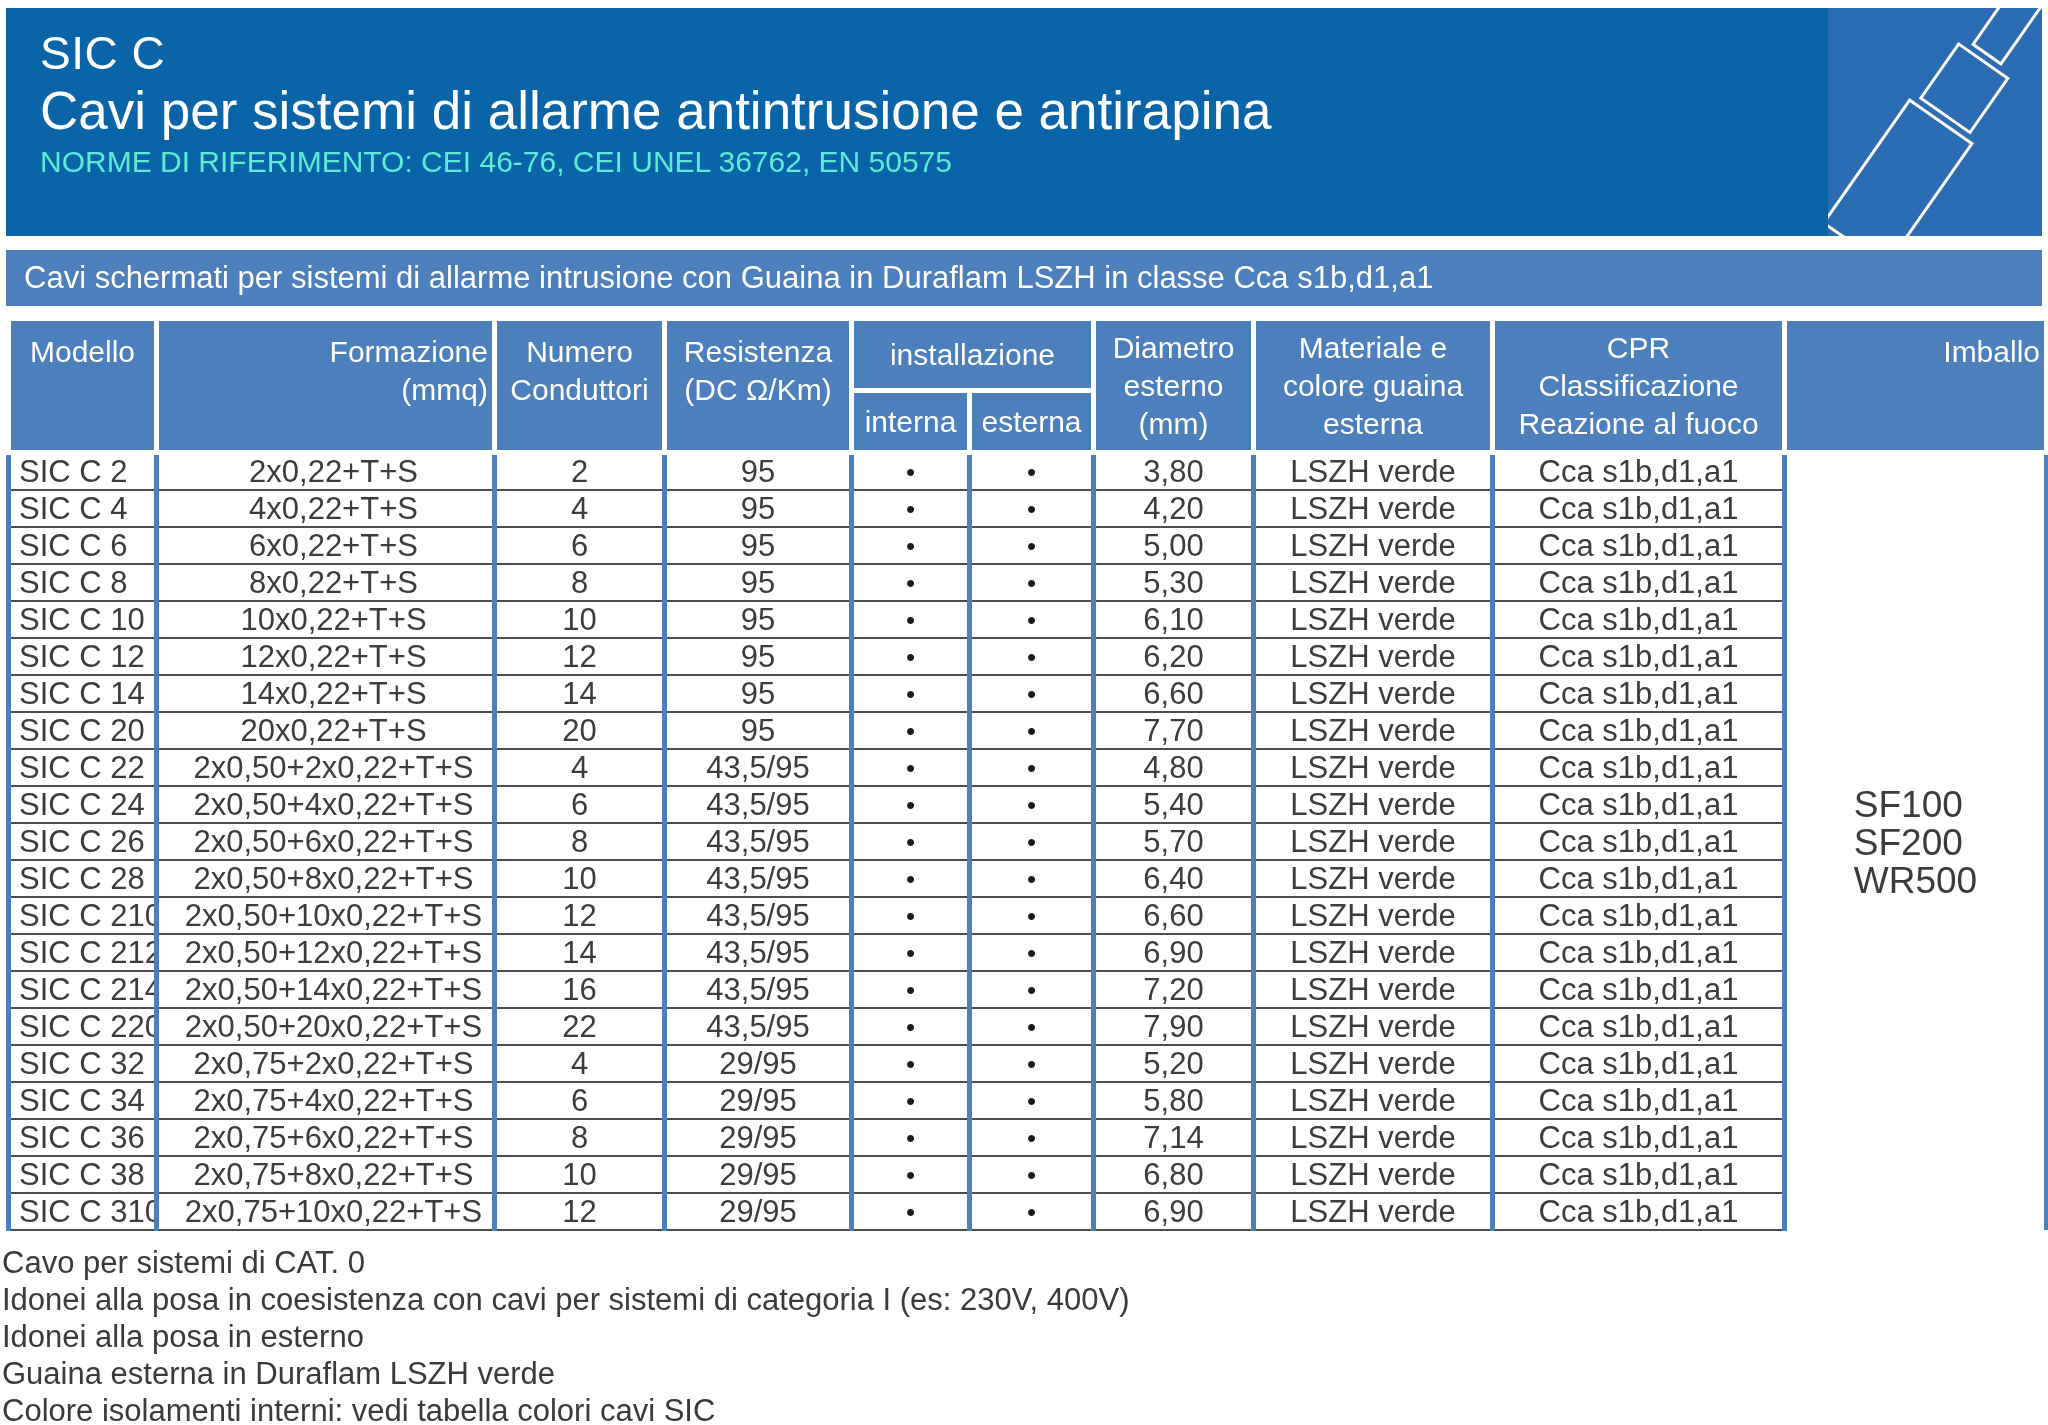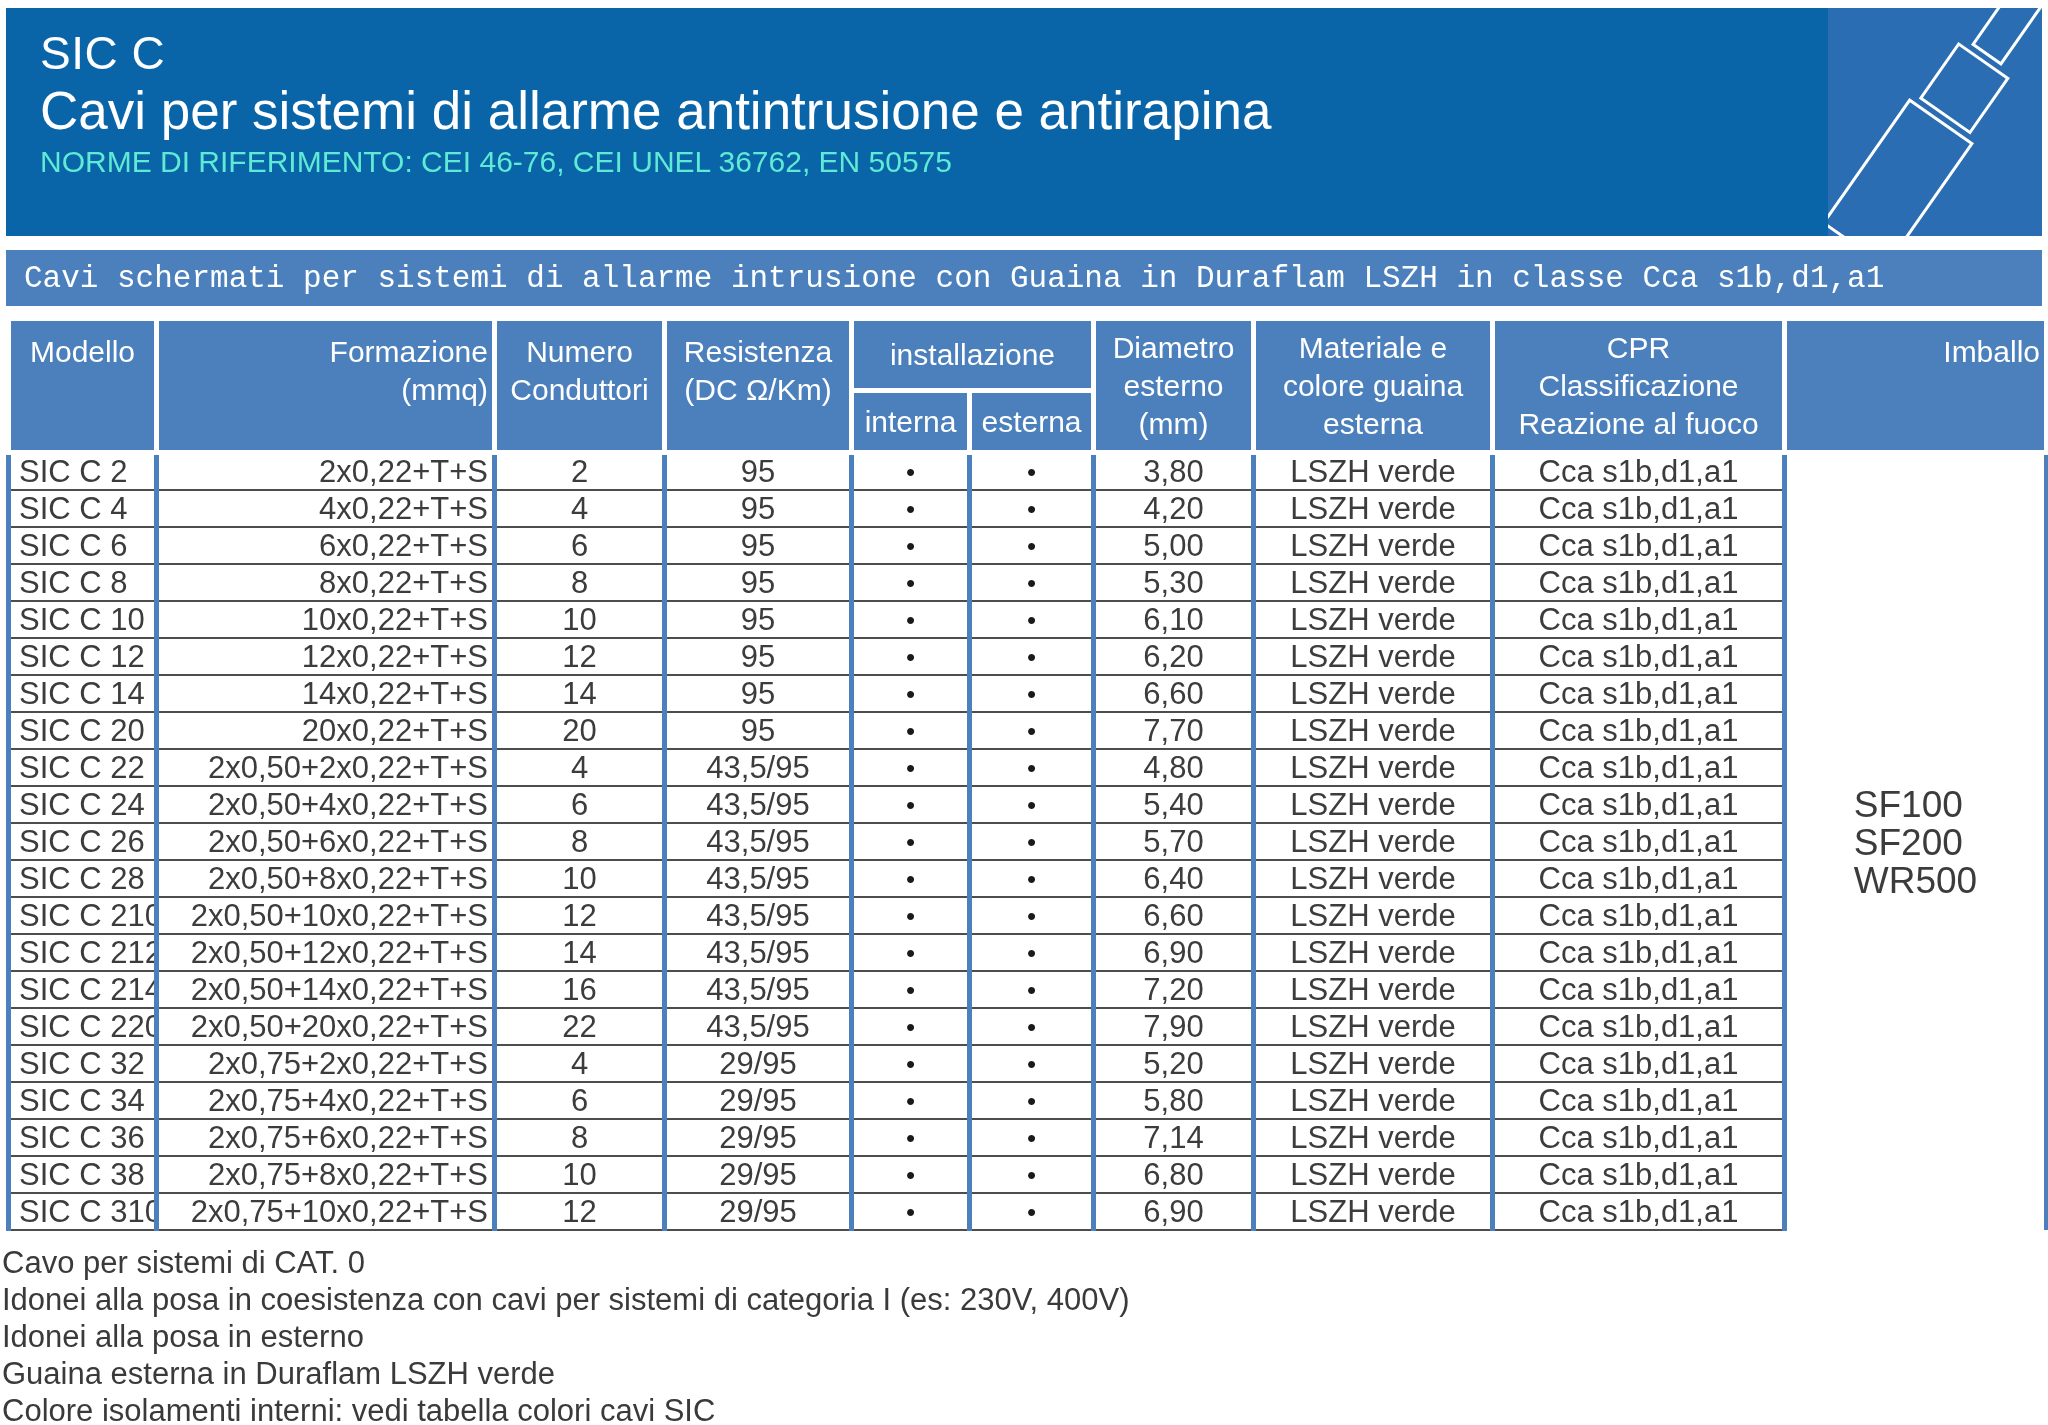--- a/index.html
+++ b/index.html
@@ -36,21 +36,20 @@
   .banner {
     position: absolute;
     left: 6px; top: 250px;
     width: 2036px; height: 56px;
     background: #4b80bd;
     color: #ffffff;
     font-size: 31px;
     display: flex;
     align-items: center;
     padding-left: 18px;
-    font-family: Liberation Mono, monospace;
   }
 
   
   .table-wrap { position: absolute; left: 6px; top: 316px; width: 2036px; }
   table {
     border-collapse: collapse;
     table-layout: fixed;
     width: 2036px;
   }
   th {
@@ -77,21 +76,21 @@
     background: #ffffff;
     border-right: 5px solid #4b80bd;
     border-bottom: 2px solid #4d4d4d;
     vertical-align: middle;
     text-align: center;
     padding: 0 4px;
     white-space: nowrap;
     overflow: hidden;
   }
   td.c-model { text-align: left; padding-left: 8px; border-left: 5px solid #4b80bd; }
-  td.c-form  { text-align: right; padding-left: 20px; }
+  td.c-form  { text-align: center; padding-left: 20px; }
   td.c-dot   { font-size: 26px; color: #1a1a1a; }
   td.c-imb   {
     border-bottom: none;
     vertical-align: middle;
     text-align: center;
   }
   td.c-imb span {
     display: inline-block;
     text-align: left;
     white-space: pre-line;

